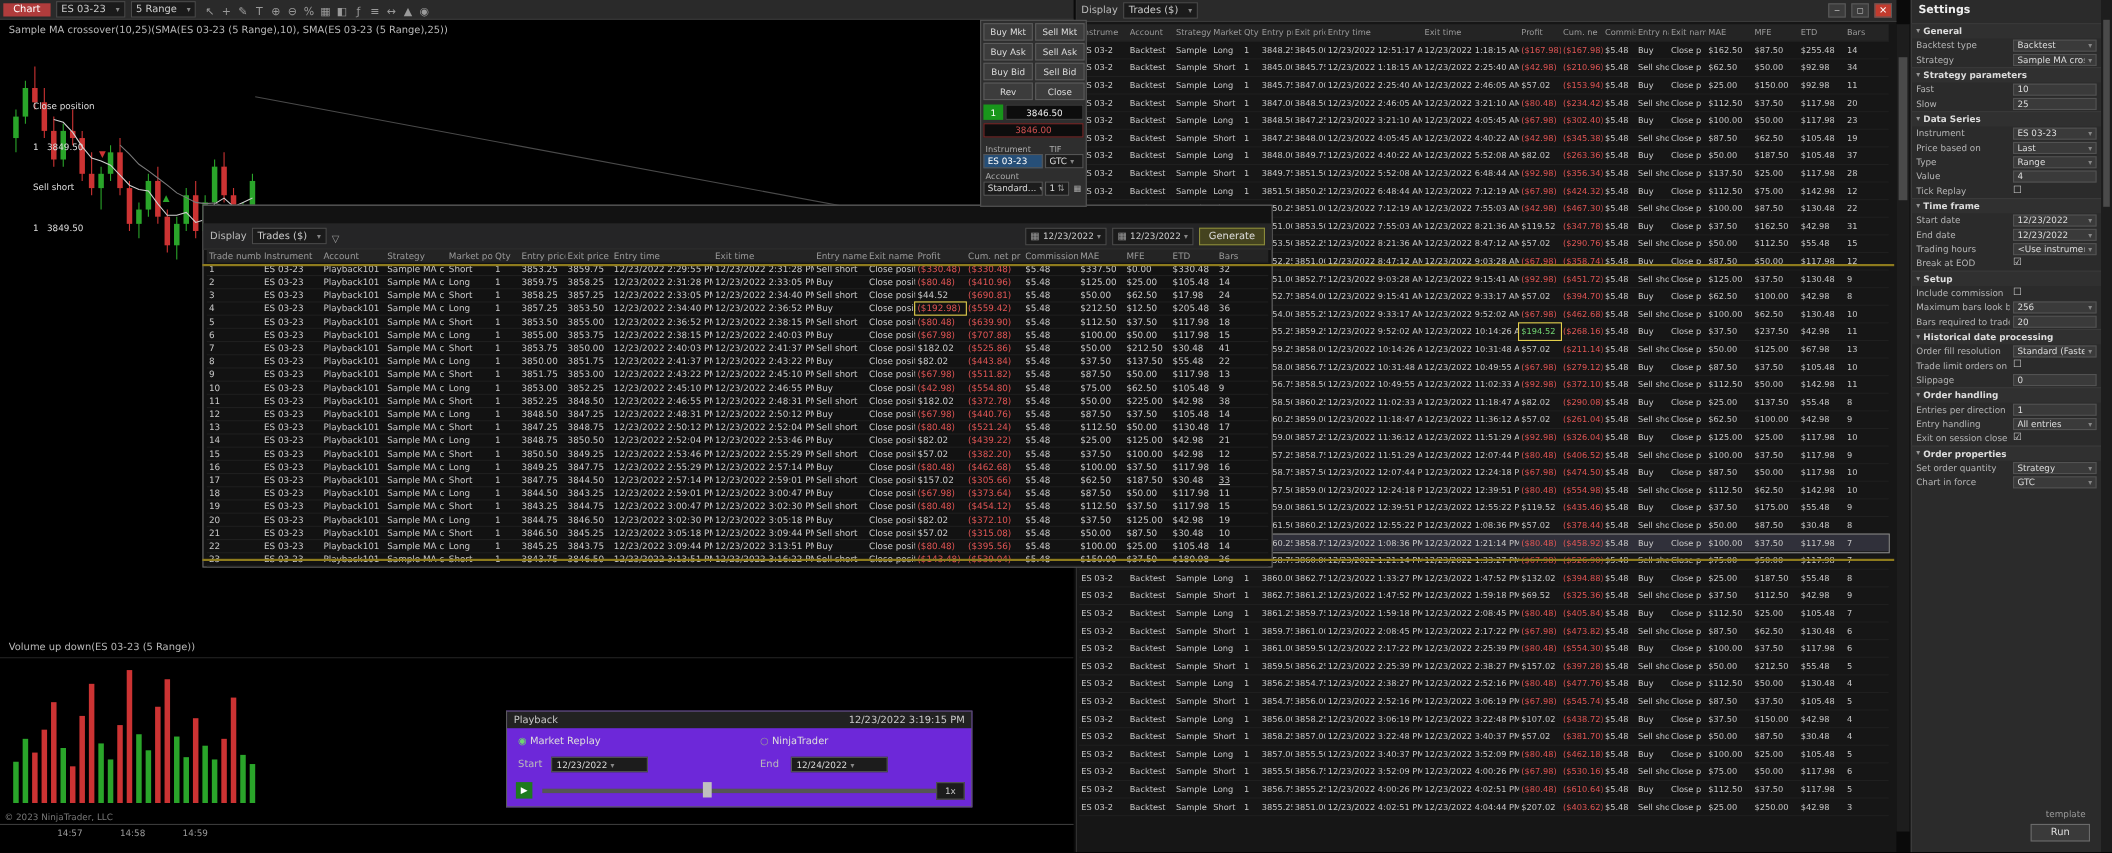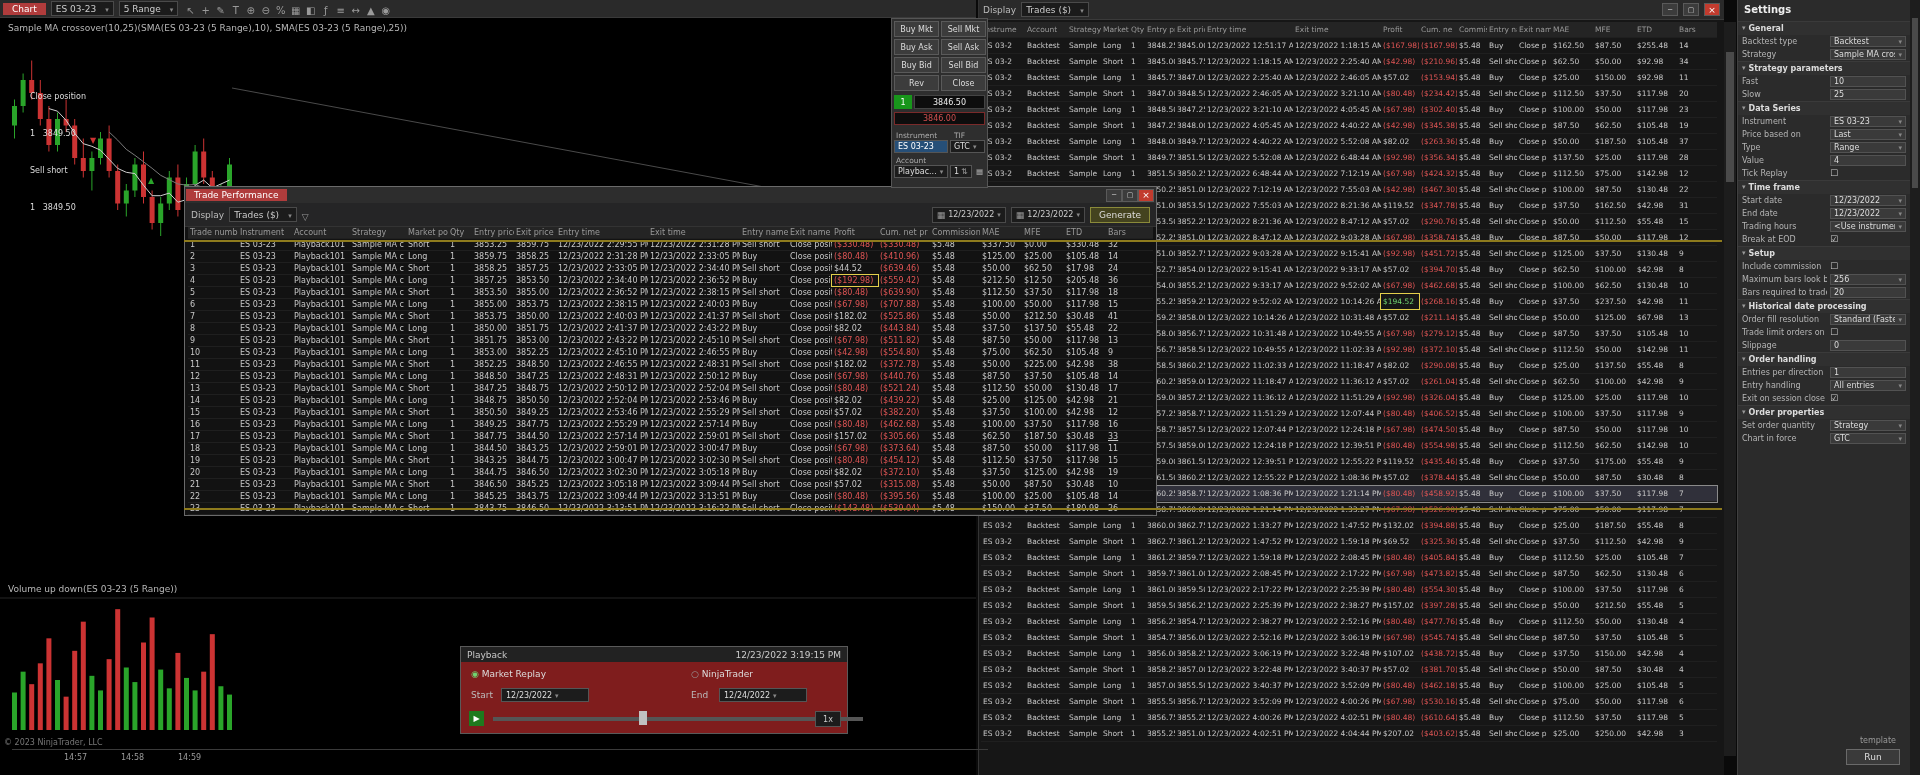--- a/index.html
+++ b/index.html
@@ -13,21 +13,21 @@
   .car::after{content:"▾";color:#888;font-size:7px;margin-left:3px;}
   .tico{color:#9a9a9a;font-size:10px;width:15px;text-align:center;display:inline-block;}
 
   
   #chart{position:absolute;left:0;top:18px;width:976px;height:757px;background:#000;z-index:5;}
   .ind-label{position:absolute;left:8px;top:5px;font-size:9px;color:#b8b8b8;white-space:nowrap;}
   .vol-label{position:absolute;left:8px;top:566px;font-size:9px;color:#b8b8b8;}
   .annot{position:absolute;left:30px;top:48px;font-size:8px;color:#ddd;line-height:1.55;white-space:pre;}
   .marker{position:absolute;font-size:8px;}
   .copyright{position:absolute;left:4px;top:720px;font-size:8px;color:#777;}
-  #time-axis{position:absolute;left:0;top:731px;width:976px;height:18px;border-top:1px solid #3a3a3a;margin-left:12px;}
+  #time-axis{position:absolute;left:0;top:731px;width:976px;height:18px;border-top:1px solid #3a3a3a;}
   .tlab{position:absolute;top:3px;font-size:8px;color:#9a9a9a;}
 
   
   #orderp{position:absolute;left:891px;top:18px;width:97px;height:170px;background:#2e2e2e;border:1px solid #555;z-index:30;font-size:8px;box-sizing:border-box;}
   .obtn{position:absolute;width:45px;height:16px;background:#3c3c3c;border:1px solid #5a5a5a;color:#ddd;font-size:8px;display:flex;align-items:center;justify-content:center;box-sizing:border-box;}
   .qtybox{position:absolute;left:2px;top:76px;width:18px;height:14px;background:#18961b;color:#fff;display:flex;align-items:center;justify-content:center;}
   .lastbox{position:absolute;left:22px;top:76px;width:71px;height:14px;background:#0d0d0d;border:1px solid #444;color:#eee;display:flex;align-items:center;justify-content:center;box-sizing:border-box;}
   .stopbox{position:absolute;left:2px;top:93px;width:91px;height:13px;background:#0d0d0d;border:1px solid #7a2a2a;color:#d05050;display:flex;align-items:center;justify-content:center;box-sizing:border-box;}
   .olab{position:absolute;color:#aaa;font-size:7.5px;}
   .oval{position:absolute;height:13px;background:#1c1c1c;border:1px solid #555;color:#ddd;display:flex;align-items:center;padding:0 3px;box-sizing:border-box;white-space:nowrap;overflow:hidden;}
@@ -63,21 +63,21 @@
   .tp-tab{background:#b03c3c;color:#fff;font-size:9px;padding:1px 8px;margin-left:1px;}
   .tp-toolbar{position:absolute;left:0;top:16px;width:100%;height:24px;background:#252526;display:flex;align-items:center;gap:5px;padding:0 6px;box-sizing:border-box;border-bottom:1px solid #333;}
   .funnel::after{content:"▽";color:#999;font-size:9px;}
   .cal::after{content:"▦";color:#999;font-size:9px;margin-right:3px;}
   .datebox{background:#1b1b1b;border:1px solid #4a4a4a;color:#ccc;font-size:8px;height:14px;display:inline-flex;align-items:center;padding:0 4px;white-space:nowrap;}
   .gen{background:#44431f;border:1px solid #8a8a3a;color:#ddd;font-size:9px;height:16px;padding:0 8px;font-family:inherit;}
   #tp-table{position:absolute;left:3px;top:40px;width:965px;}
   .goldline{position:absolute;left:184px;width:1538px;height:2px;background:#8e7b1d;z-index:25;}
 
   
-  #playback{position:absolute;left:460px;top:646px;width:388px;height:88px;background:#7f1d1d;border:1px solid #5a5a5a;z-index:40;box-sizing:border-box;}
+  #playback{position:absolute;left:460px;top:646px;width:424px;height:88px;background:#6d28d9;border:1px solid #5a5a5a;z-index:40;box-sizing:border-box;}
   .pb-title{position:absolute;left:0;top:0;width:100%;height:15px;background:#222;display:flex;align-items:center;justify-content:space-between;padding:0 6px;box-sizing:border-box;font-size:9px;}
   .radio{font-size:9px;color:#ddd;position:absolute;top:22px;}
   .radio.on::before{content:"◉ ";color:#6fd66f;}
   .radio.off::before{content:"○ ";color:#999;}
   .pb-lab{position:absolute;top:43px;font-size:9px;color:#bbb;}
   .pb-date{position:absolute;top:41px;height:14px;background:#1c1c1c;border:1px solid #555;color:#ddd;font-size:8px;display:flex;align-items:center;padding:0 4px;box-sizing:border-box;}
   .playbtn{position:absolute;left:8px;top:64px;width:15px;height:15px;background:#1e7a1e;color:#fff;font-size:8px;display:flex;align-items:center;justify-content:center;}
   .playbtn::after{content:"▶";}
   .ptrack{position:absolute;left:32px;top:70px;width:370px;height:4px;background:#555;}
   .pthumb{position:absolute;left:178px;top:64px;width:8px;height:14px;background:#c0c0c0;}
@@ -233,21 +233,21 @@
     <span class="olab" style="left:62px;top:112px;">TIF</span>
     <span class="oval blue" style="left:2px;top:121px;width:54px;">
         <span>ES 03-23</span>
       </span>
     <span class="oval" style="left:58px;top:121px;width:35px;">
         <span>GTC</span>
         <span class="car"></span>
       </span>
     <span class="olab" style="left:4px;top:137px;">Account</span>
     <span class="oval" style="left:2px;top:146px;width:54px;">
-        <span>Playbac...</span>
+        <span>Standard...</span>
         <span class="car"></span>
       </span>
     <span class="oval spin" style="left:58px;top:146px;width:22px;">
         <span>1</span>
       </span>
     <span class="olab" style="left:84px;top:148px;">▦</span>
   </div>
 
   <div id="analyzer">
     <div class="an-toolbar">
@@ -1165,27 +1165,20 @@
       </div>
   </div>
   <div class="vscroll" style="left:1724px;top:22px;width:12px;height:734px;">
     <div class="vthumb" style="top:30px;height:130px;"></div>
   </div>
 
   <div class="goldline" style="top:240px;"></div>
   <div class="goldline" style="top:508px;"></div>
 
   <div id="tperf">
-    <div class="tp-title">
-      <span class="tp-tab">Trade Performance</span>
-      <span class="spacer"></span>
-      <span class="wbtn min"></span>
-      <span class="wbtn max"></span>
-      <span class="wbtn close" style="margin-right:2px;"></span>
-    </div>
     <div class="tp-toolbar">
       <span class="lab">Display</span>
       <span class="sel">
           <span>Trades ($)</span>
           <span class="car"></span>
         </span>
       <span class="funnel"></span>
       <span class="spacer"></span>
       <span class="datebox">
           <span class="cal"></span>
@@ -1270,21 +1263,21 @@
           <span style="width: 56px;">Sample MA c</span>
           <span style="width: 42px;">Short</span>
           <span style="width: 24px;">1</span>
           <span style="width: 42px;">3858.25</span>
           <span style="width: 42px;">3857.25</span>
           <span style="width: 92px;">12/23/2022 2:33:05 PM</span>
           <span style="width: 92px;">12/23/2022 2:34:40 PM</span>
           <span style="width: 48px;">Sell short</span>
           <span style="width: 44px;">Close positio</span>
           <span style="width: 46px;">$44.52</span>
-          <span class="neg" style="width: 52px;">($639.46)</span>
+          <span class="neg" style="width: 52px;">($690.81)</span>
           <span style="width: 50px;">$5.48</span>
           <span style="width: 42px;">$50.00</span>
           <span style="width: 42px;">$62.50</span>
           <span style="width: 42px;">$17.98</span>
           <span style="width: 26px;">24</span>
         </div>
         <div class="trow">
           <span style="width: 50px;">4</span>
           <span style="width: 54px;">ES 03-23</span>
           <span style="width: 58px;">Playback101</span>

